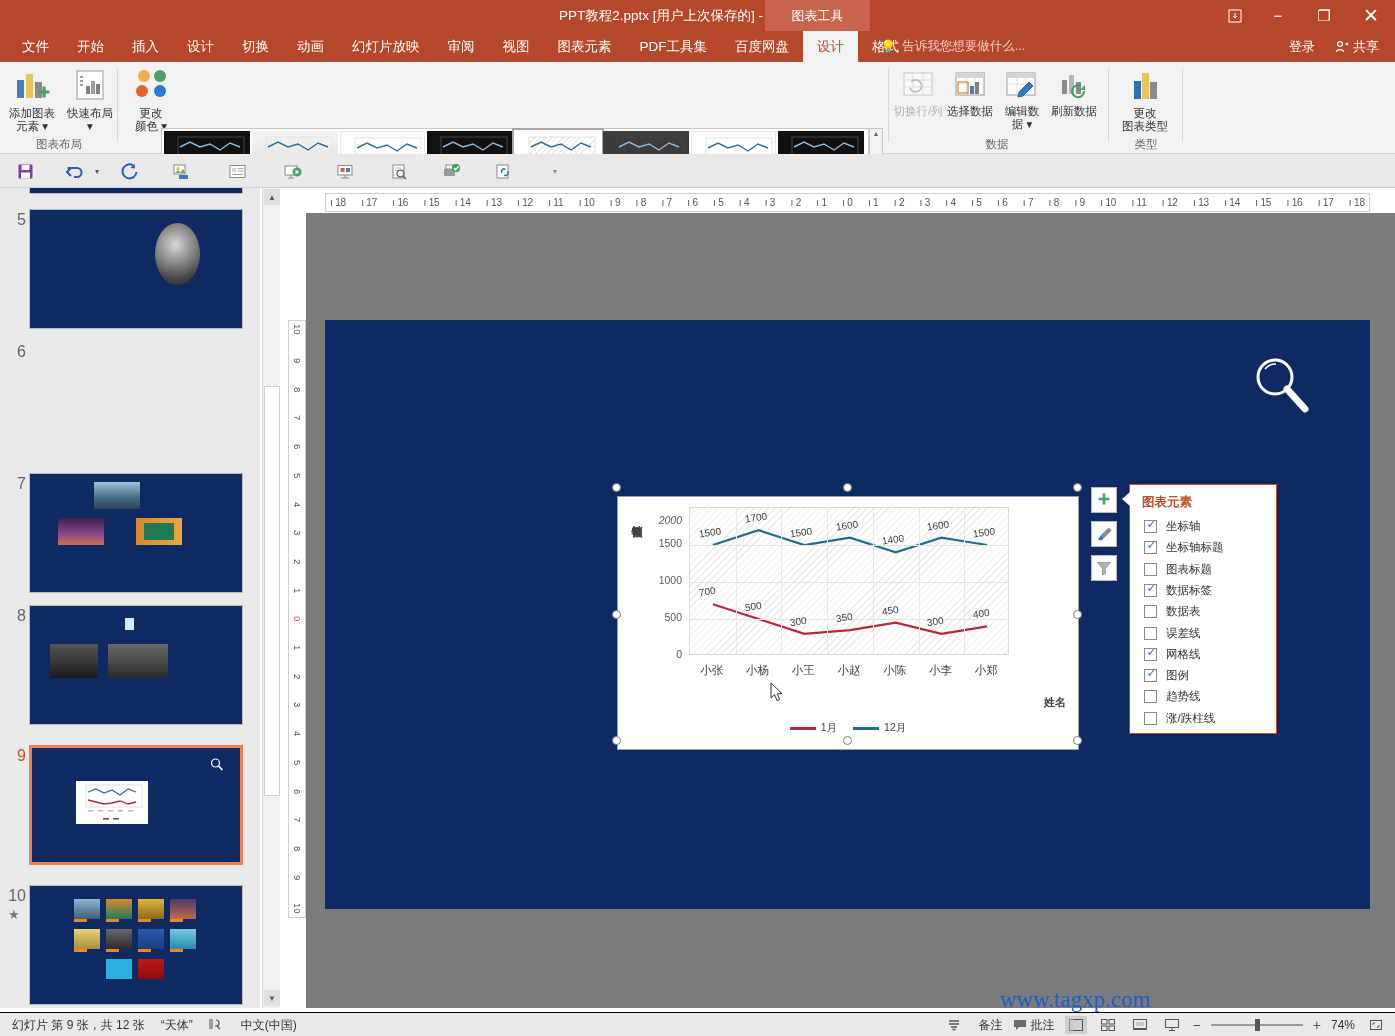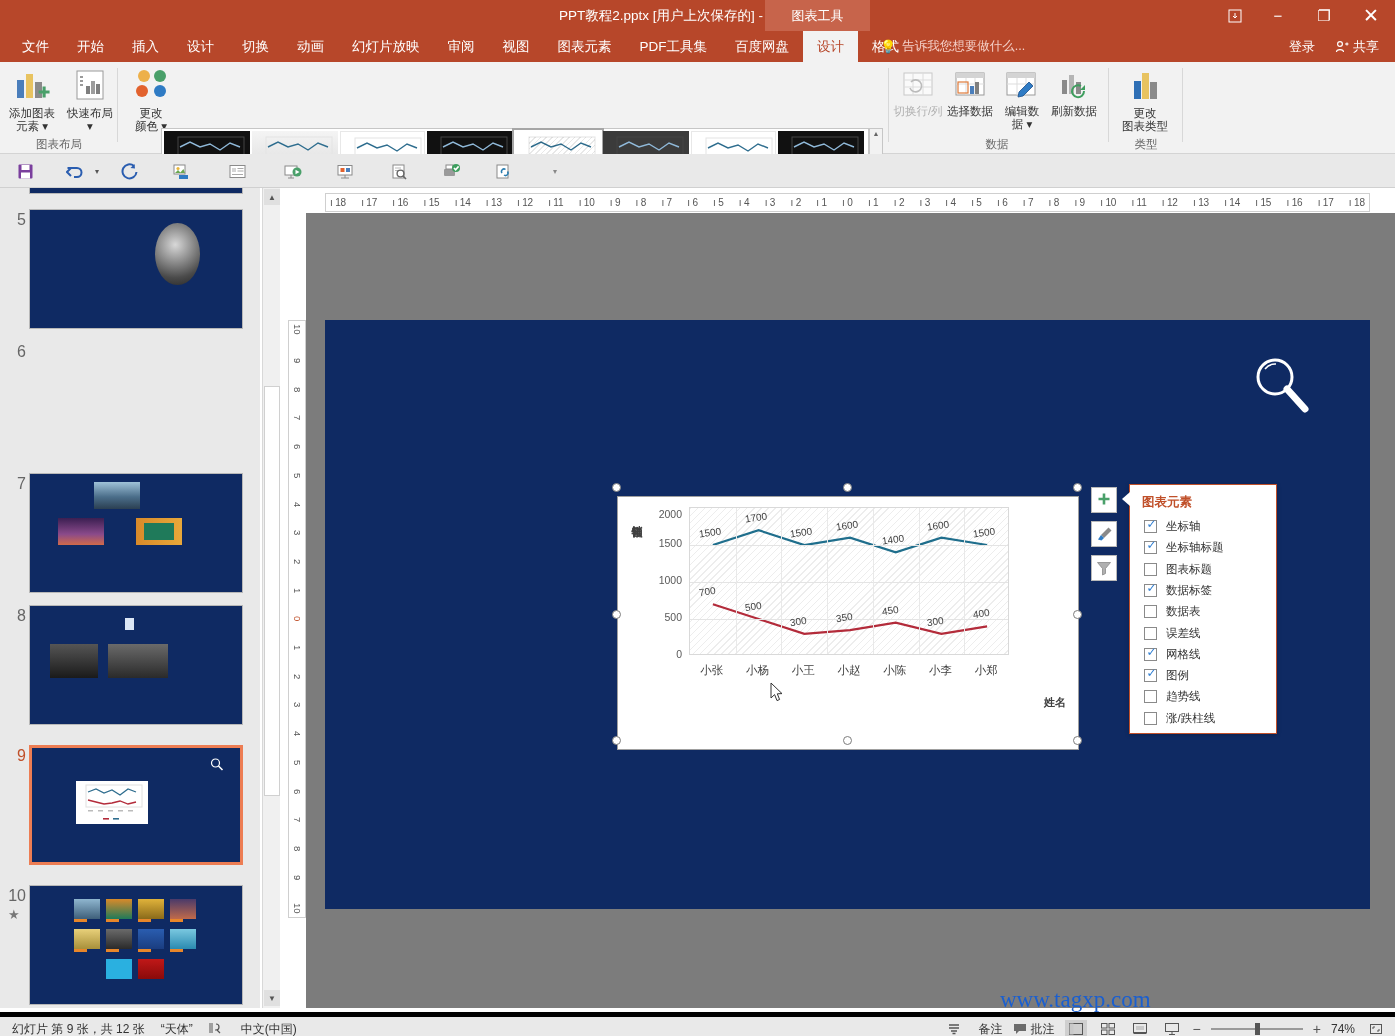--- a/index.html
+++ b/index.html
@@ -257,21 +257,21 @@
   .wm-tag{
     position:absolute; left:238px; top:-3px; width:162px; height:66px;
     background:#2f7bf6; border-radius:12px; color:#fff;
     font-size:44px; font-weight:bold; display:flex;
     align-items:center; justify-content:center; letter-spacing:1px;
   }
 
   
   .statusbar{
     position:absolute; left:0; top:1012px; width:1395px; height:24px;
-    background:#e9e9e9; border-top:5px solid #000000; font-size:12px; color:#333;
+    background:#e9e9e9; border-top:1px solid #000000; font-size:12px; color:#333;
   }
   .sb-left{ position:absolute; left:12px; top:0; height:24px;
     display:flex; align-items:center; gap:16px; }
   .sb-right{ position:absolute; right:8px; top:0; height:24px;
     display:flex; align-items:center; gap:10px; }
   .vbtn{ width:22px; height:18px; display:flex; align-items:center;
     justify-content:center; font-size:12px; color:#555; }
   .vbtn.on{ background:#cfcfcf; }
   .zoom-slider{ position:relative; width:92px; height:14px; display:flex;
     align-items:center; }
@@ -815,21 +815,21 @@
         </svg>
     </div>
 
     <div class="chartbox">
       <div class="yaxis-title">销售额</div>
       <div id="yticks">
           <div class="ytick" style="top: 151px;">0</div>
           <div class="ytick" style="top: 114px;">500</div>
           <div class="ytick" style="top: 77px;">1000</div>
           <div class="ytick" style="top: 40px;">1500</div>
-          <div class="ytick" style="top: 11px;">2000</div>
+          <div class="ytick" style="top: 17px; font-style: italic;">2000</div>
         </div>
       <div class="plot" id="plot">
         <svg id="plotsvg" width="320" height="148" viewBox="0 0 320 148" style="position:absolute;left:0;top:0">
             <polyline points="22.9,96.2 68.6,111.0 114.3,125.8 160.0,122.1 205.7,114.7 251.4,125.8 297.1,118.4" fill="none" stroke="#b32b3a" stroke-width="2.2"></polyline>
             <polyline points="22.9,37.0 68.6,22.2 114.3,37.0 160.0,29.6 205.7,44.4 251.4,29.6 297.1,37.0" fill="none" stroke="#1f6e8c" stroke-width="2.2"></polyline>
           </svg>
       <div class="gl-h" style="top: 111px;"></div>
           <div class="gl-h" style="top: 74px;"></div>
           <div class="gl-h" style="top: 37px;"></div>
           <div class="gl-v" style="left: 45.7143px;"></div>
@@ -858,20 +858,30 @@
           <div class="dlabel" style="left: 355.143px; top: 111.4px;">400</div>
           <div class="dlabel" style="left: 80.8571px; top: 30px;">1500</div>
           <div class="dlabel" style="left: 126.571px; top: 15.2px;">1700</div>
           <div class="dlabel" style="left: 172.286px; top: 30px;">1500</div>
           <div class="dlabel" style="left: 218px; top: 22.6px;">1600</div>
           <div class="dlabel" style="left: 263.714px; top: 37.4px;">1400</div>
           <div class="dlabel" style="left: 309.429px; top: 22.6px;">1600</div>
           <div class="dlabel" style="left: 355.143px; top: 30px;">1500</div>
         </div>
       <div class="xaxis-title">姓名</div>
+      <div class="legend" id="legend">
+          <div class="leg-item">
+            <span class="leg-line" style="background: rgb(179, 43, 58);"></span>
+            <span>1月</span>
+          </div>
+          <div class="leg-item">
+            <span class="leg-line" style="background: rgb(31, 110, 140);"></span>
+            <span>12月</span>
+          </div>
+        </div>
     </div>
   </div>
 </div>
 
 <div id="handles">
     <div class="handle" style="left: 612px; top: 483px;"></div>
     <div class="handle" style="left: 842.5px; top: 483px;"></div>
     <div class="handle" style="left: 1073px; top: 483px;"></div>
     <div class="handle" style="left: 612px; top: 609.5px;"></div>
     <div class="handle" style="left: 1073px; top: 609.5px;"></div>

